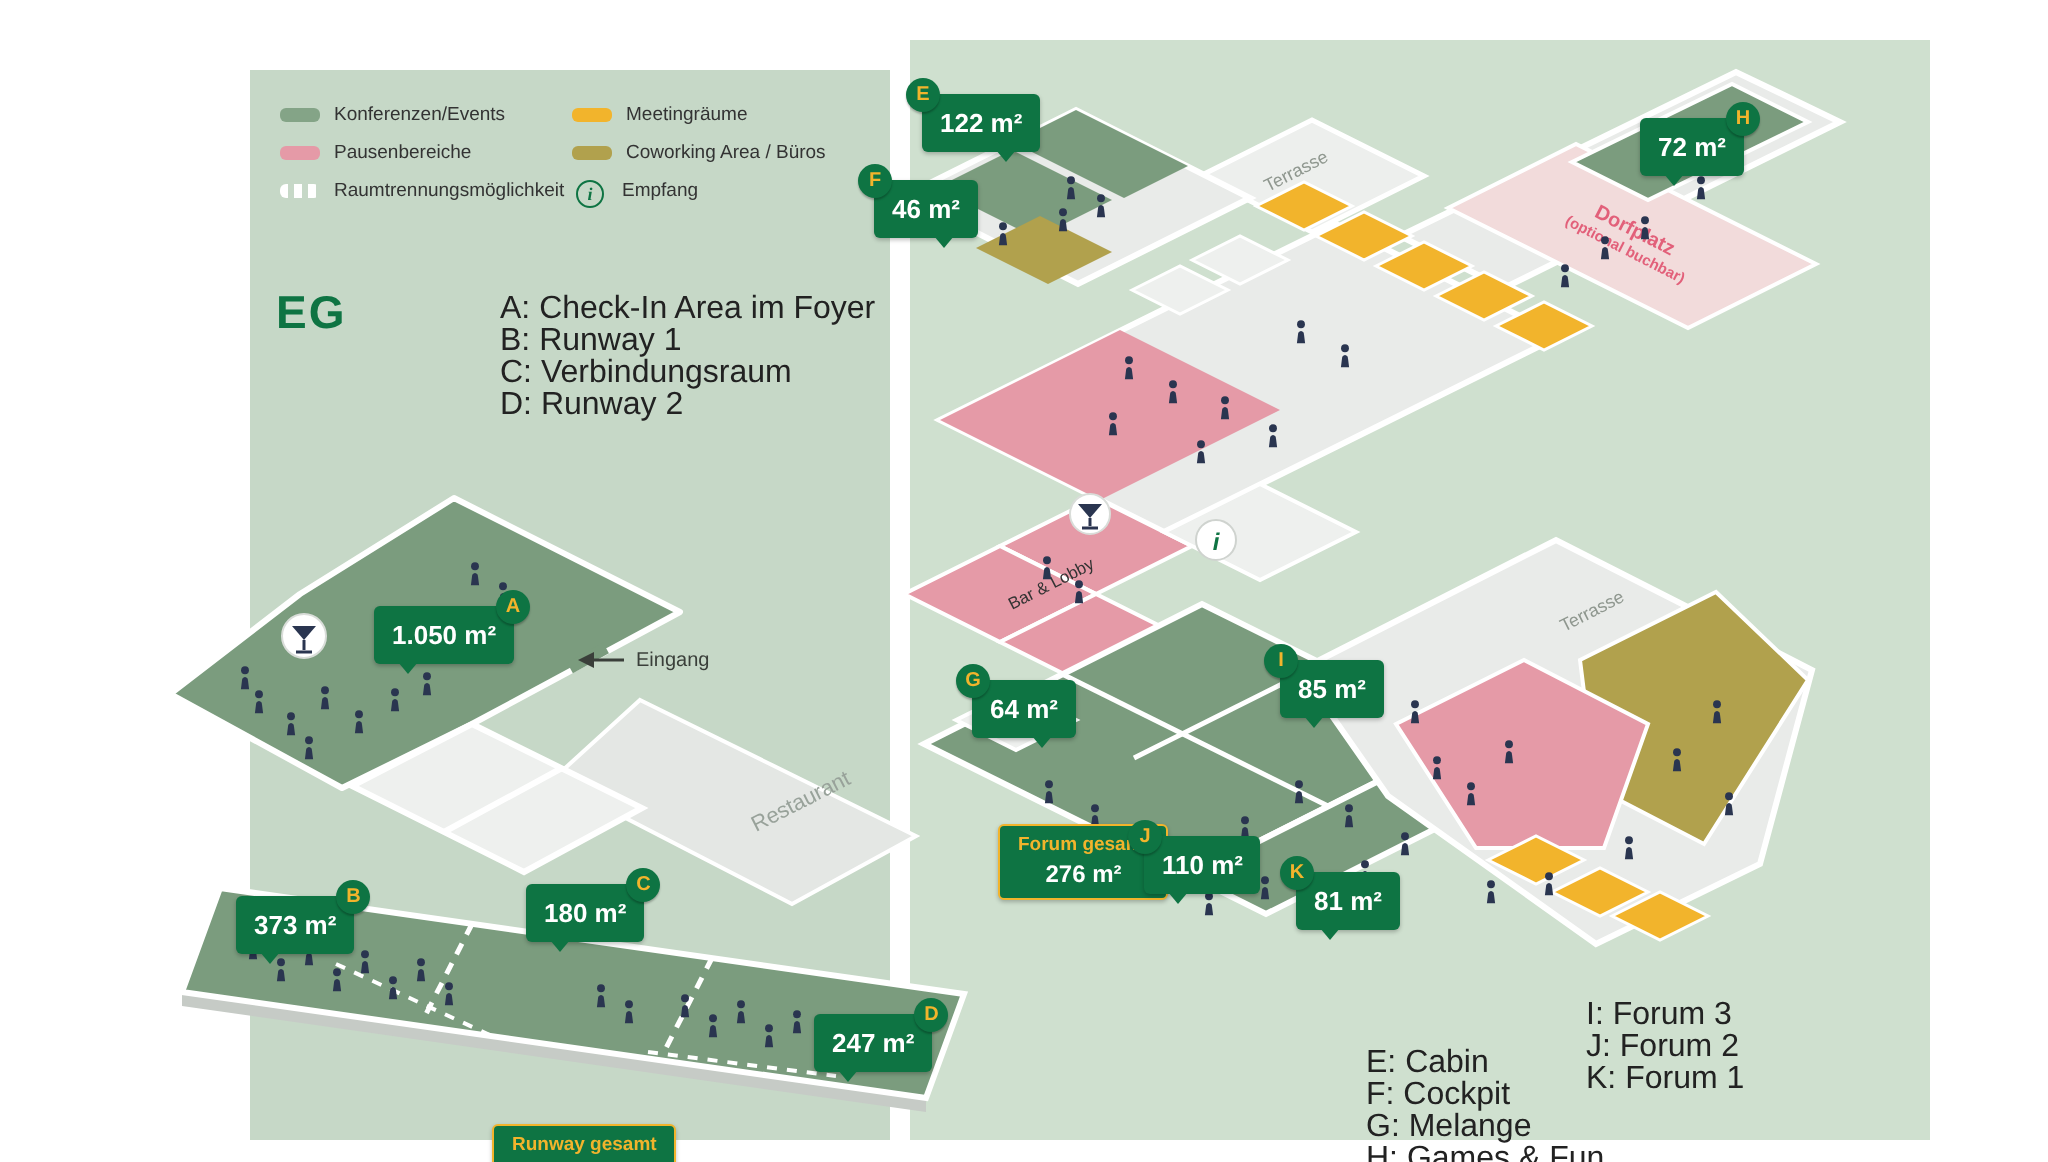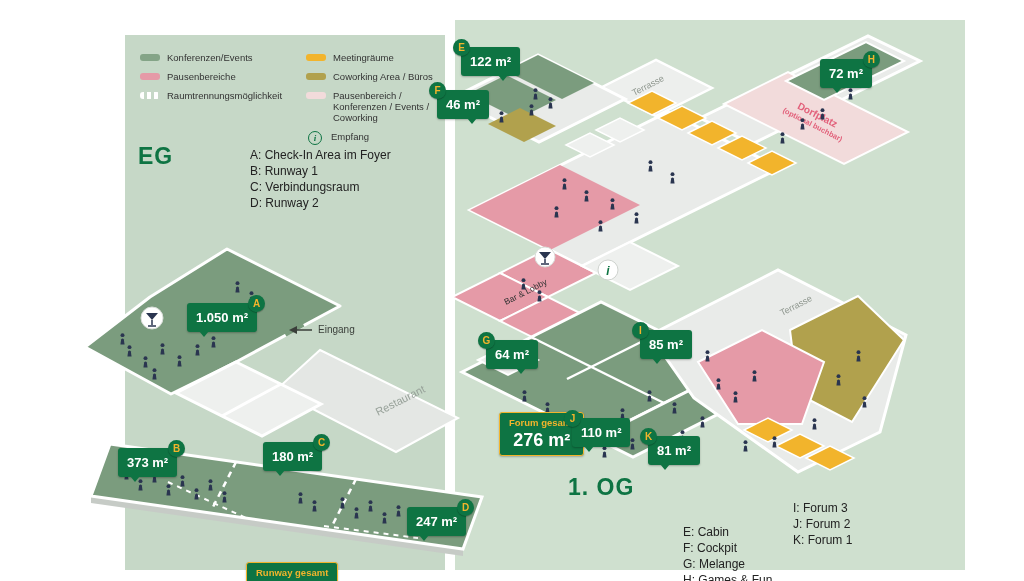--- a/index.html
+++ b/index.html
@@ -8,59 +8,59 @@
   .stage{position:absolute;inset:0;}
   .panel{position:absolute;}
   .panel-left{left:125px;top:35px;width:320px;height:535px;background:#c6d8c7;}
   .panel-right{left:455px;top:20px;width:510px;height:550px;background:#cfe0cf;}
   svg.plan{position:absolute;left:0;top:0;}
   svg text{font-family:"Liberation Sans",sans-serif;}
 
   
   .legend-col{position:absolute;font-size:9.5px;color:#333;}
   .legend-col1{left:140px;top:52px;width:145px;}
-  .legend-col2{left:306px;top:52px;width:150px;}
+  .legend-col2{left:286px;top:52px;width:150px;}
   .lrow{display:flex;align-items:flex-start;margin-bottom:8px;line-height:11px;}
   .sw{flex:none;width:20px;height:7px;border-radius:3px;margin:2px 7px 0 0;}
   .sw-green{background:#84a487;}
   .sw-pink{background:#e59aa7;}
   .sw-yellow{background:#f2b42c;}
   .sw-olive{background:#b1a14d;}
   .sw-lightpink{background:#f2dbdb;}
   .sw-dashed{background:repeating-linear-gradient(90deg,#ffffff 0 4px,rgba(255,255,255,0) 4px 7px);}
   .info-dot{flex:none;width:12px;height:12px;border:1.5px solid #0e7443;border-radius:50%;
             margin:0 9px 0 2px;display:flex;align-items:center;justify-content:center;
             color:#0e7443;font:italic bold 9px "Liberation Serif",serif;}
 
   
   .floor-title{position:absolute;font-size:23px;font-weight:bold;color:#0e7443;letter-spacing:1px;}
   #eg-title{left:138px;top:143px;}
   #og-title{left:568px;top:474px;}
-  .room-list{position:absolute;font-size:12px;color:#222;line-height:16px;}
+  .room-list{position:absolute;font-size:16px;color:#222;line-height:16px;}
   #eg-rooms{left:250px;top:147px;}
   #og-rooms-1{left:683px;top:476px;margin-top:48px;}
   #og-rooms-2{left:793px;top:476px;margin-top:24px;}
 
   
   .badge{position:absolute;background:#0e7443;color:#fff;font-weight:bold;font-size:13px;
          line-height:1;padding:8px 9px;border-radius:3px;white-space:nowrap;
          box-shadow:0 1px 2px rgba(0,0,0,.25);z-index:5;}
   .badge::after{content:"";position:absolute;bottom:-5px;left:12px;
          border-left:5px solid transparent;border-right:5px solid transparent;
          border-top:6px solid #0e7443;}
   .badge.pr::after{left:auto;right:12px;}
   .bl{position:absolute;top:-8px;width:17px;height:17px;border-radius:50%;background:#0e7443;
       color:#f2b42c;font-size:10px;font-weight:bold;display:flex;align-items:center;
       justify-content:center;box-shadow:0 1px 1px rgba(0,0,0,.25);}
   .cr .bl{right:-8px;}
   .cl .bl{left:-8px;}
   .badge-total{text-align:center;padding:5px 9px 6px;border:1px solid #f2b42c;margin-top:36px;}
   .badge-total::after{display:none;}
   .badge-total .t1{display:block;color:#f2b42c;font-size:9.5px;margin-bottom:3px;}
-  .badge-total .t2{display:block;font-size:18px;}
+  .badge-total .t2{display:block;font-size:12px;}
 
   .footer{position:absolute;left:465px;top:546px;width:490px;text-align:center;
           font-size:9.5px;font-weight:bold;color:#1d5937;}
 </style>
 </head>
 <body>
 
 <div class="stage">
 
   <div class="panel panel-left"></div>
@@ -262,37 +262,32 @@
   <div class="legend-col legend-col2">
     <div class="lrow">
         <span class="sw sw-yellow"></span>
         <span>Meetingräume</span>
       </div>
     <div class="lrow">
         <span class="sw sw-olive"></span>
         <span>Coworking Area / Büros</span>
       </div>
     <div class="lrow">
-        <span class="sw sw-lightpink"></span>
-        <span>Pausenbereich / Konferenzen / Events / Coworking</span>
-      </div>
-    <div class="lrow">
         <span class="info-dot">i</span>
         <span>Empfang</span>
       </div>
   </div>
 
   <div class="floor-title" id="eg-title">EG</div>
   <div class="room-list" id="eg-rooms">
     <div>A: Check-In Area im Foyer</div>
     <div>B: Runway 1</div>
     <div>C: Verbindungsraum</div>
     <div>D: Runway 2</div>
   </div>
-  <div class="floor-title" id="og-title">1. OG</div>
   <div class="room-list" id="og-rooms-1">
     <div>E: Cabin</div>
     <div>F: Cockpit</div>
     <div>G: Melange</div>
     <div>H: Games &amp; Fun</div>
   </div>
   <div class="room-list" id="og-rooms-2">
     <div>I: Forum 3</div>
     <div>J: Forum 2</div>
     <div>K: Forum 1</div>

